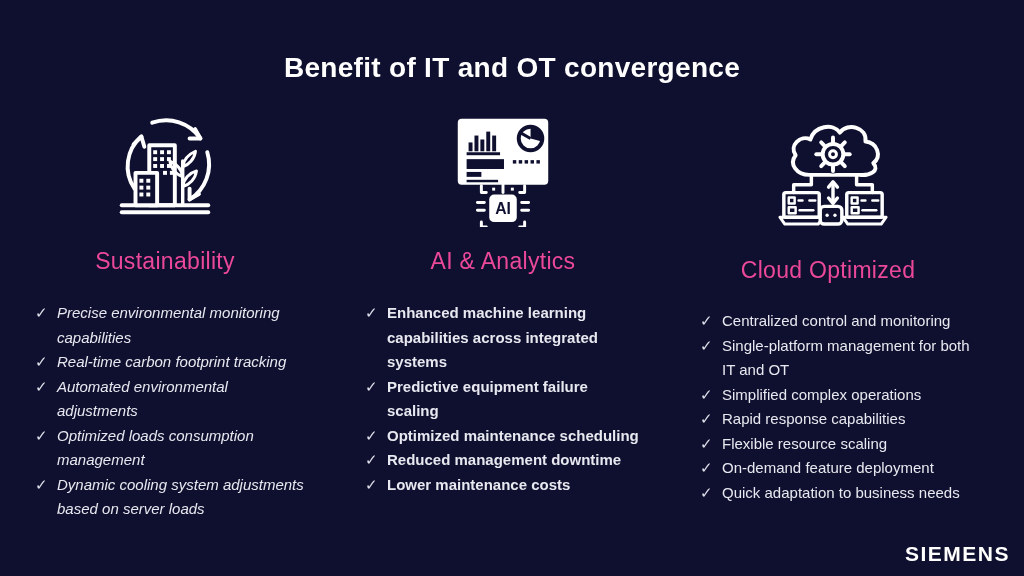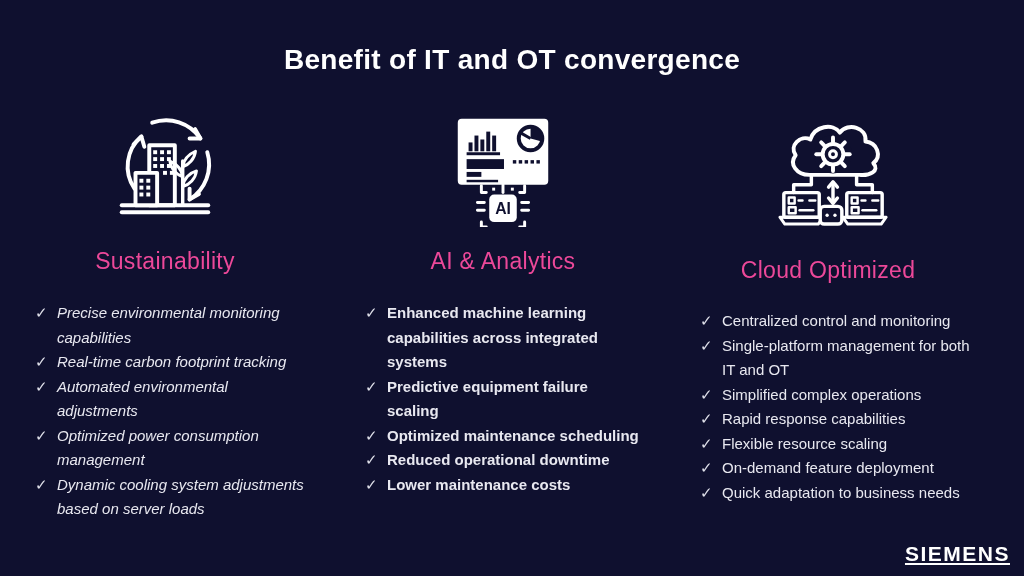--- a/index.html
+++ b/index.html
@@ -3,21 +3,21 @@
 <meta charset="utf-8">
 <style>
   html,body { margin:0; padding:0; background:#000; }
   .slide {
     position:relative; width:1024px; height:576px; overflow:hidden;
     background:#0f102f;
     font-family:"Liberation Sans", sans-serif;
     color:#e8e8f0;
   }
   .title {
-    position:absolute; top:44px; left:0; right:0; margin:0;
+    position:absolute; top:44px; left:0; right:0; margin:8px;
     text-align:center; font-size:28px; font-weight:700; color:#ffffff;
     letter-spacing:0.3px;
   }
   .icon { position:absolute; width:118px; height:118px; }
   #icon-sustainability { left:106px; top:106px; }
   #icon-ai            { left:444px; top:109px; }
   #icon-cloud         { left:774px; top:110px; }
   .col-heading {
     position:absolute; margin:0; font-size:23px; font-weight:400;
     color:#ec4899; text-align:center; letter-spacing:0.3px; white-space:nowrap;
@@ -33,21 +33,21 @@
   #list-2 { left:365px; top:301px; width:278px; }
   #list-3 { left:700px; top:309px; width:272px; }
   .items li { display:flex; align-items:flex-start; }
   .check { flex:0 0 22px; width:22px; color:#dfe0ea; }
   .item-text { flex:1 1 auto; }
   #list-1 .item-text { max-width:250px;font-style:italic; }
   #list-2 .item-text { max-width:256px;font-weight:bold; }
   #list-3 .item-text { max-width:250px; }
   .logo {
     position:absolute; right:14px; bottom:10px; margin:0;
-    font-size:21px; font-weight:700; letter-spacing:1.5px; color:#ffffff;text-decoration:underline;
+    font-size:21px; font-weight:700; letter-spacing:1.5px; color:#ffffff;
   }
 </style>
 </head>
 <body>
 
 <div class="slide">
 
   <h1 class="title">Benefit of IT and OT convergence</h1>
 
   <svg class="icon" id="icon-sustainability" viewBox="0 0 120 120" aria-hidden="true">
@@ -185,21 +185,21 @@
       <li>
         <span class="check">✓</span>
         <span class="item-text">Real-time carbon footprint tracking</span>
       </li>
       <li>
         <span class="check">✓</span>
         <span class="item-text">Automated environmental adjustments</span>
       </li>
       <li>
         <span class="check">✓</span>
-        <span class="item-text">Optimized power consumption management</span>
+        <span class="item-text">Optimized loads consumption management</span>
       </li>
       <li>
         <span class="check">✓</span>
         <span class="item-text">Dynamic cooling system adjustments based on server loads</span>
       </li>
     </ul>
   <ul class="items" id="list-2">
       <li>
         <span class="check">✓</span>
         <span class="item-text">Enhanced machine learning capabilities across integrated systems</span>
@@ -207,21 +207,21 @@
       <li>
         <span class="check">✓</span>
         <span class="item-text">Predictive equipment failure scaling</span>
       </li>
       <li>
         <span class="check">✓</span>
         <span class="item-text">Optimized maintenance scheduling</span>
       </li>
       <li>
         <span class="check">✓</span>
-        <span class="item-text">Reduced operational downtime</span>
+        <span class="item-text">Reduced management downtime</span>
       </li>
       <li>
         <span class="check">✓</span>
         <span class="item-text">Lower maintenance costs</span>
       </li>
     </ul>
   <ul class="items" id="list-3">
       <li>
         <span class="check">✓</span>
         <span class="item-text">Centralized control and monitoring</span>

